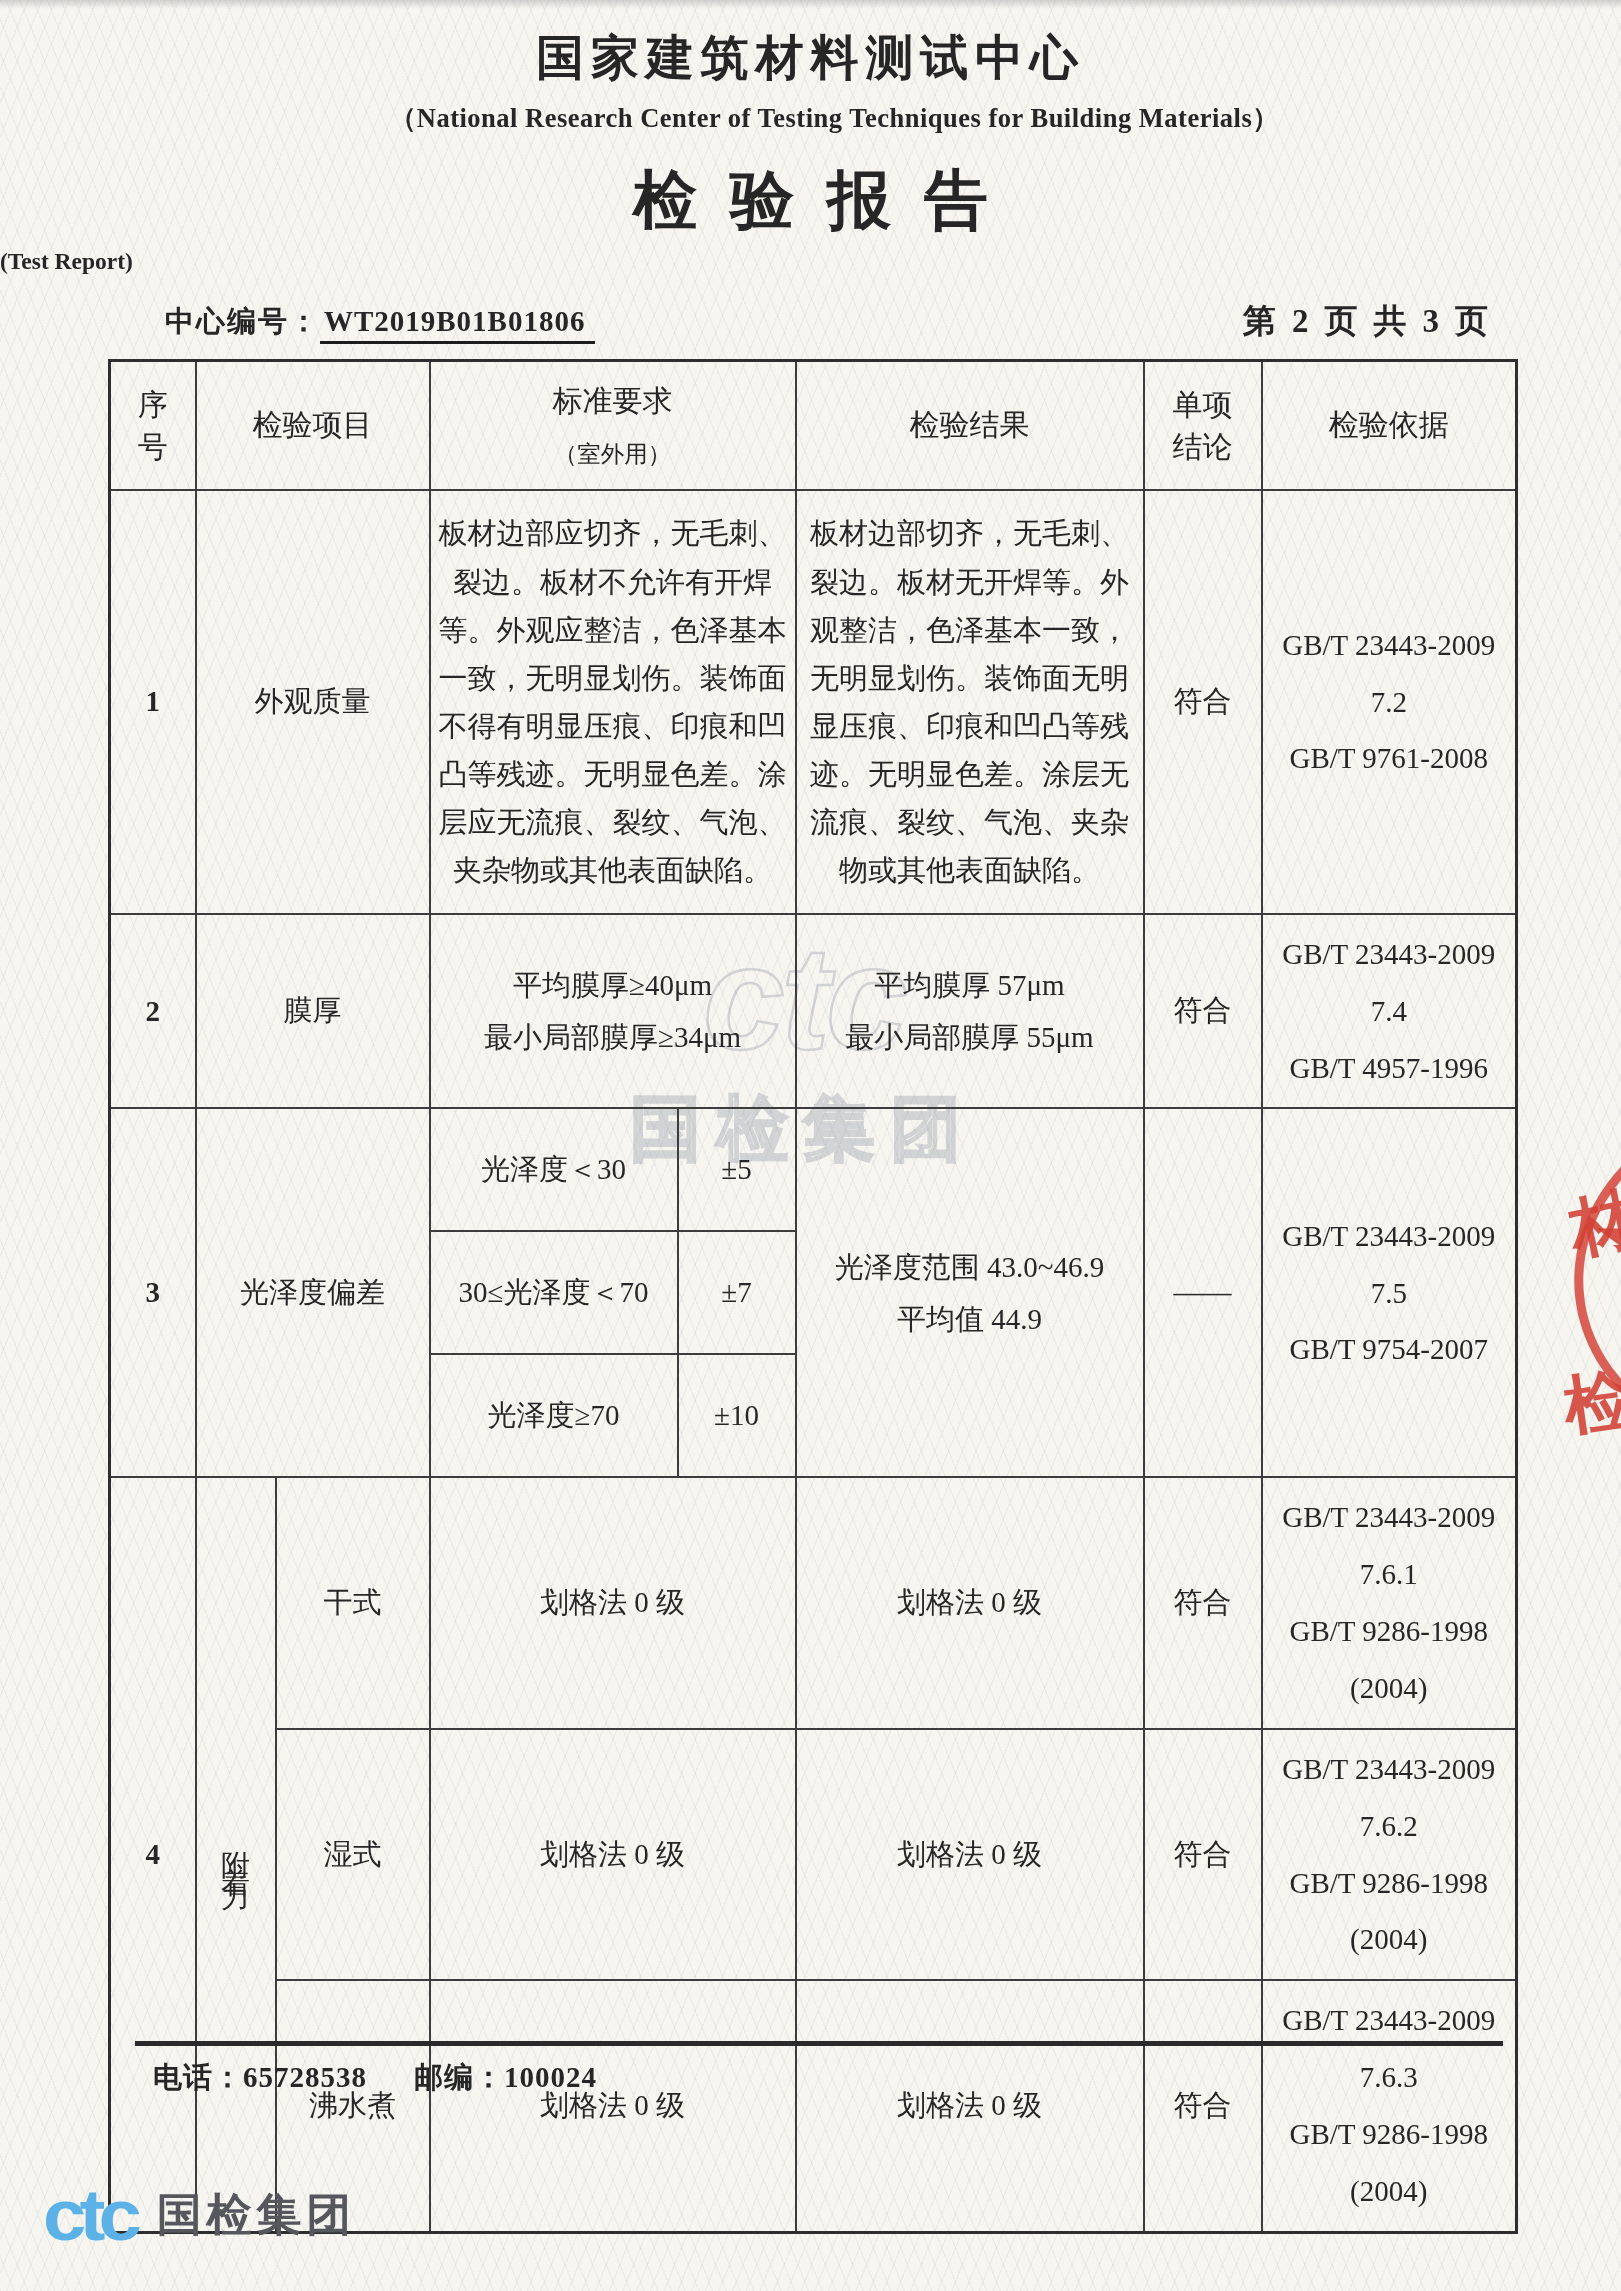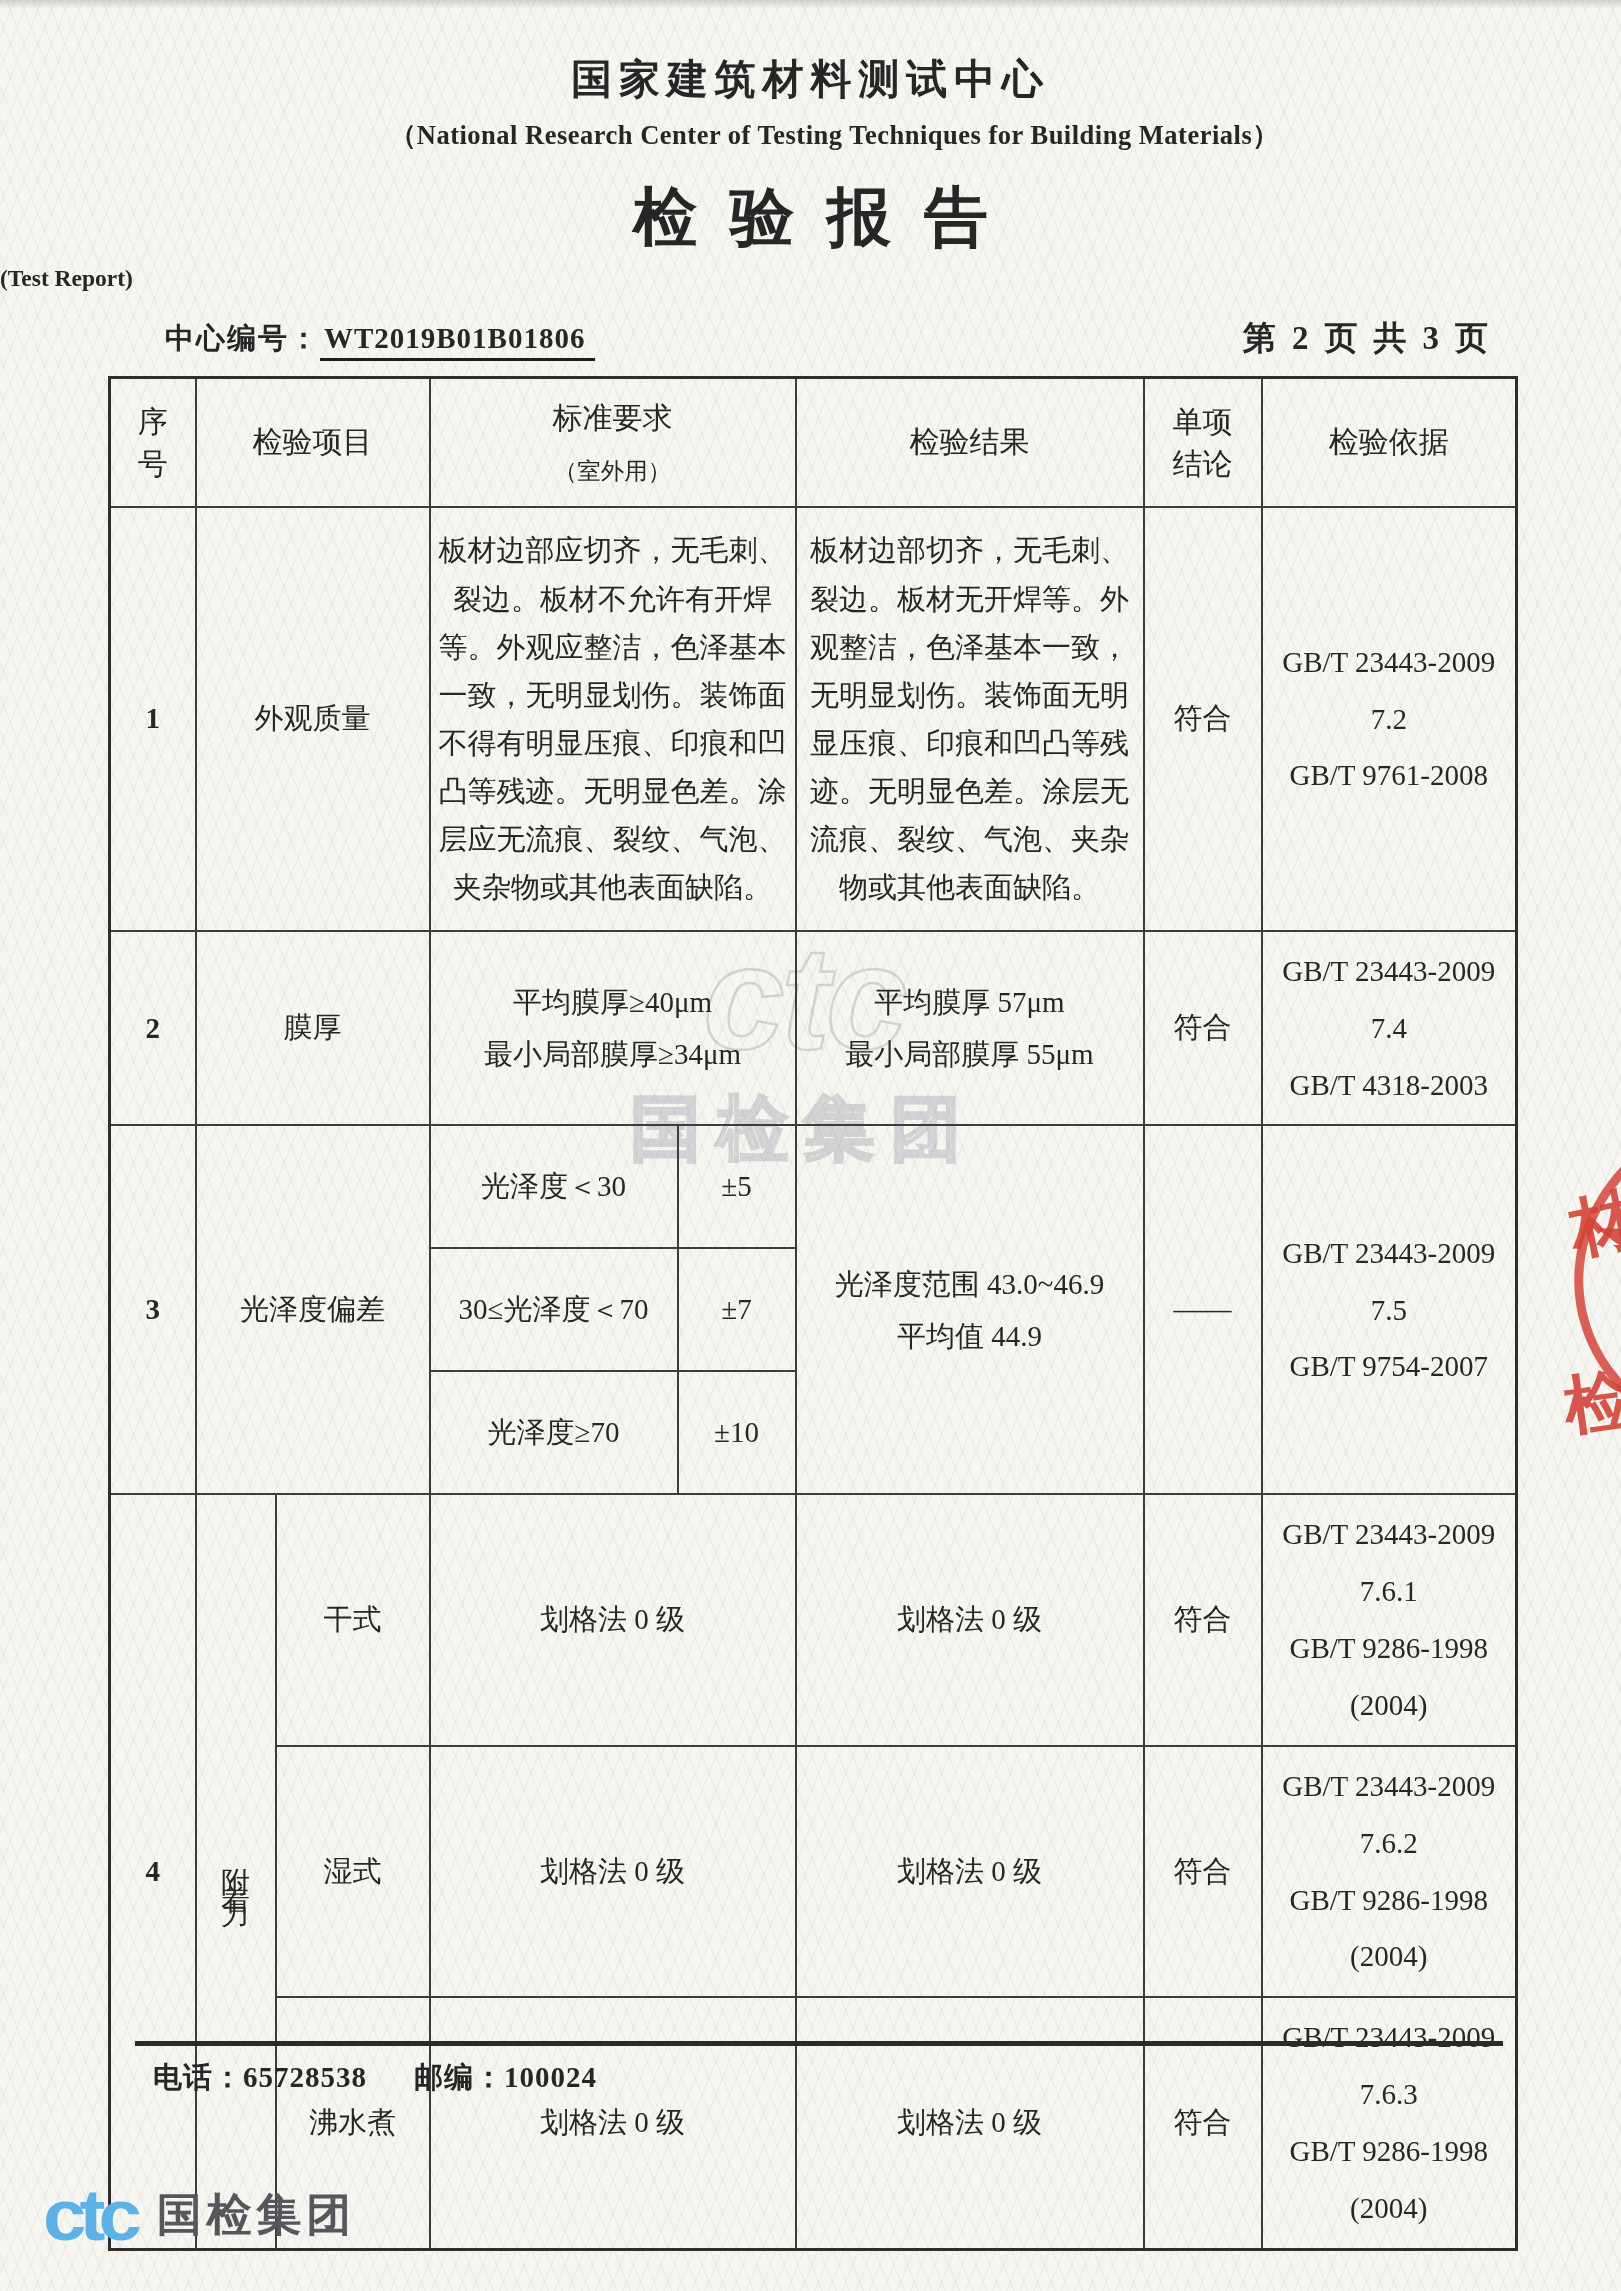--- a/index.html
+++ b/index.html
@@ -14,21 +14,21 @@
       linear-gradient(180deg, rgba(110,110,115,.28), rgba(110,110,115,0) 8.8px),
       repeating-linear-gradient(112deg, rgba(150,158,175,.10) 0 1.5px, transparent 1.5px 12.7px),
       repeating-linear-gradient(68deg, rgba(150,158,175,.10) 0 1.5px, transparent 1.5px 12.7px);
     overflow: hidden;
     isolation: isolate;
     font-family: "Liberation Serif", "DejaVu Serif", serif;
     color: #262626;
   }
 
   
-  .org-cn { margin: 52px 0 0; text-align: center; font-size: 41px; font-weight: 700; letter-spacing: 6.9px; }
+  .org-cn { margin: 26px 0 0; text-align: center; font-size: 48px; font-weight: 700; letter-spacing: 6.9px; }
   .org-en { text-align: center; font-size: 26.5px; font-weight: 700; margin-top: 9.8px; letter-spacing: 0.5px; margin-left: 48px; }
   .report-cn { margin: 21.6px 0 0; text-align: center; font-size: 64px; font-weight: 700; letter-spacing: 33px; text-indent: 33px; }
   .report-en { text-align: left; font-size: 23.5px; font-weight: 700; margin-top: 3.9px; }
 
   .meta-row { display: flex; justify-content: space-between; align-items: flex-end; margin: 23.5px 129px 15.7px 165px; font-weight: 700; }
   .center-no { font-size: 29px; letter-spacing: 2px; }
   .center-no .value { display: inline-block; border-bottom: 3.9px solid #1d1d1d; padding: 0 9.8px 2.9px 3.9px; letter-spacing: 1px; }
   .page-info { font-size: 33px; letter-spacing: 3.9px; }
 
   
@@ -137,21 +137,21 @@
           <div>最小局部膜厚≥34μm</div>
         </td>
         <td class="lines">
           <div>平均膜厚 57μm</div>
           <div>最小局部膜厚 55μm</div>
         </td>
         <td>符合</td>
         <td class="basis">
           <div>GB/T 23443-2009</div>
           <div>7.4</div>
-          <div>GB/T 4318-2003</div>
+          <div>GB/T 4957-1996</div>
         </td>
       </tr>
 
       <tr style="height:123px">
         <td rowspan="3" style="font-weight:700">3</td>
         <td colspan="2" rowspan="3">光泽度偏差</td>
         <td>光泽度＜30</td>
         <td>±5</td>
         <td rowspan="3" class="lines">
           <div>光泽度范围 43.0~46.9</div>

